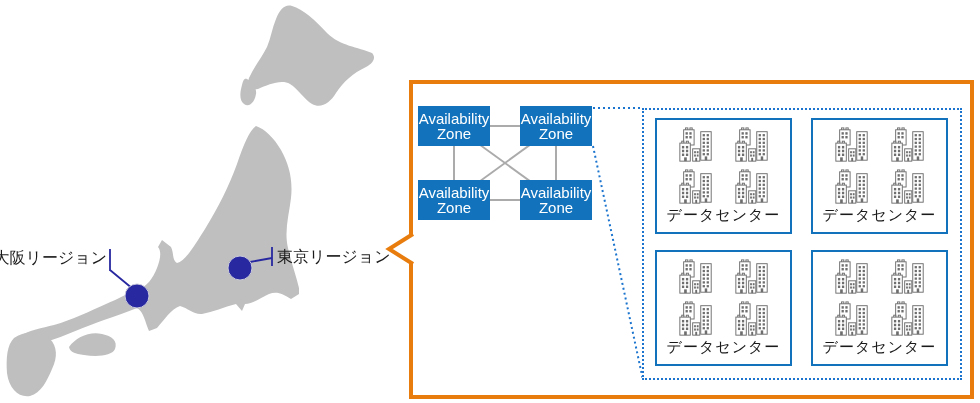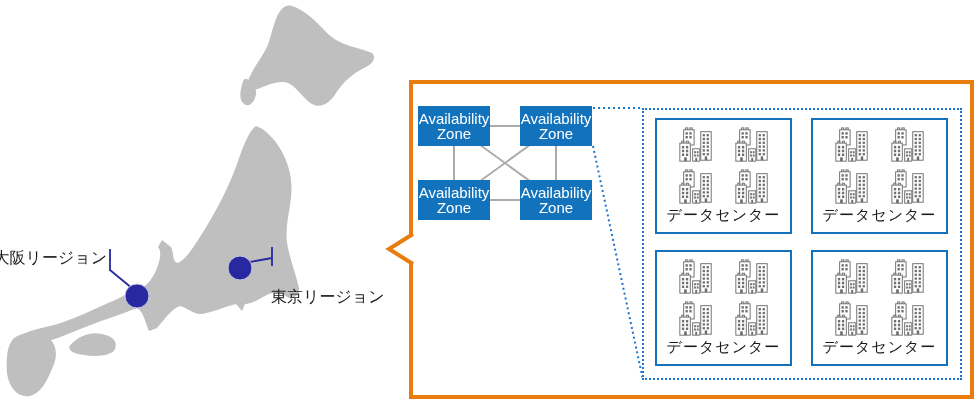--- a/index.html
+++ b/index.html
@@ -72,21 +72,21 @@
     <g stroke="#2828A0" stroke-width="1.8" fill="none">
       <path d="M110,249 L110,271 M110,270 L133,289"></path>
       <path d="M272,247 L272,266 M272,258 L250,262"></path>
     </g>
 
     <circle cx="137" cy="296" r="12" fill="#2828A0" stroke="#C9C9DC" stroke-width="1"></circle>
     <circle cx="240" cy="268" r="12" fill="#2828A0" stroke="#C9C9DC" stroke-width="1"></circle>
   </svg>
 
   <div class="region-label" style="right:873px;top:249px;">大阪リージョン</div>
-  <div class="region-label" style="left:271px;top:248px;margin-top:40px;">東京リージョン</div>
+  <div class="region-label" style="left:277px;top:248px;">東京リージョン</div>
 
   <div class="callout-box"></div>
 
   <svg class="abs" style="left:378px;top:227px;overflow:visible;" width="44" height="44" viewBox="0 0 44 44">
     <rect x="30" y="8" width="6" height="28" fill="#ffffff"></rect>
     <path d="M35,7 L11,22 L35,37" fill="#ffffff" stroke="#E87D0E" stroke-width="4" stroke-linecap="butt" stroke-linejoin="miter"></path>
   </svg>
 
   <svg class="abs" style="left:409px;top:84px;" width="200" height="150" viewBox="0 0 200 150">
     <g stroke="#ABABAB" stroke-width="2">

